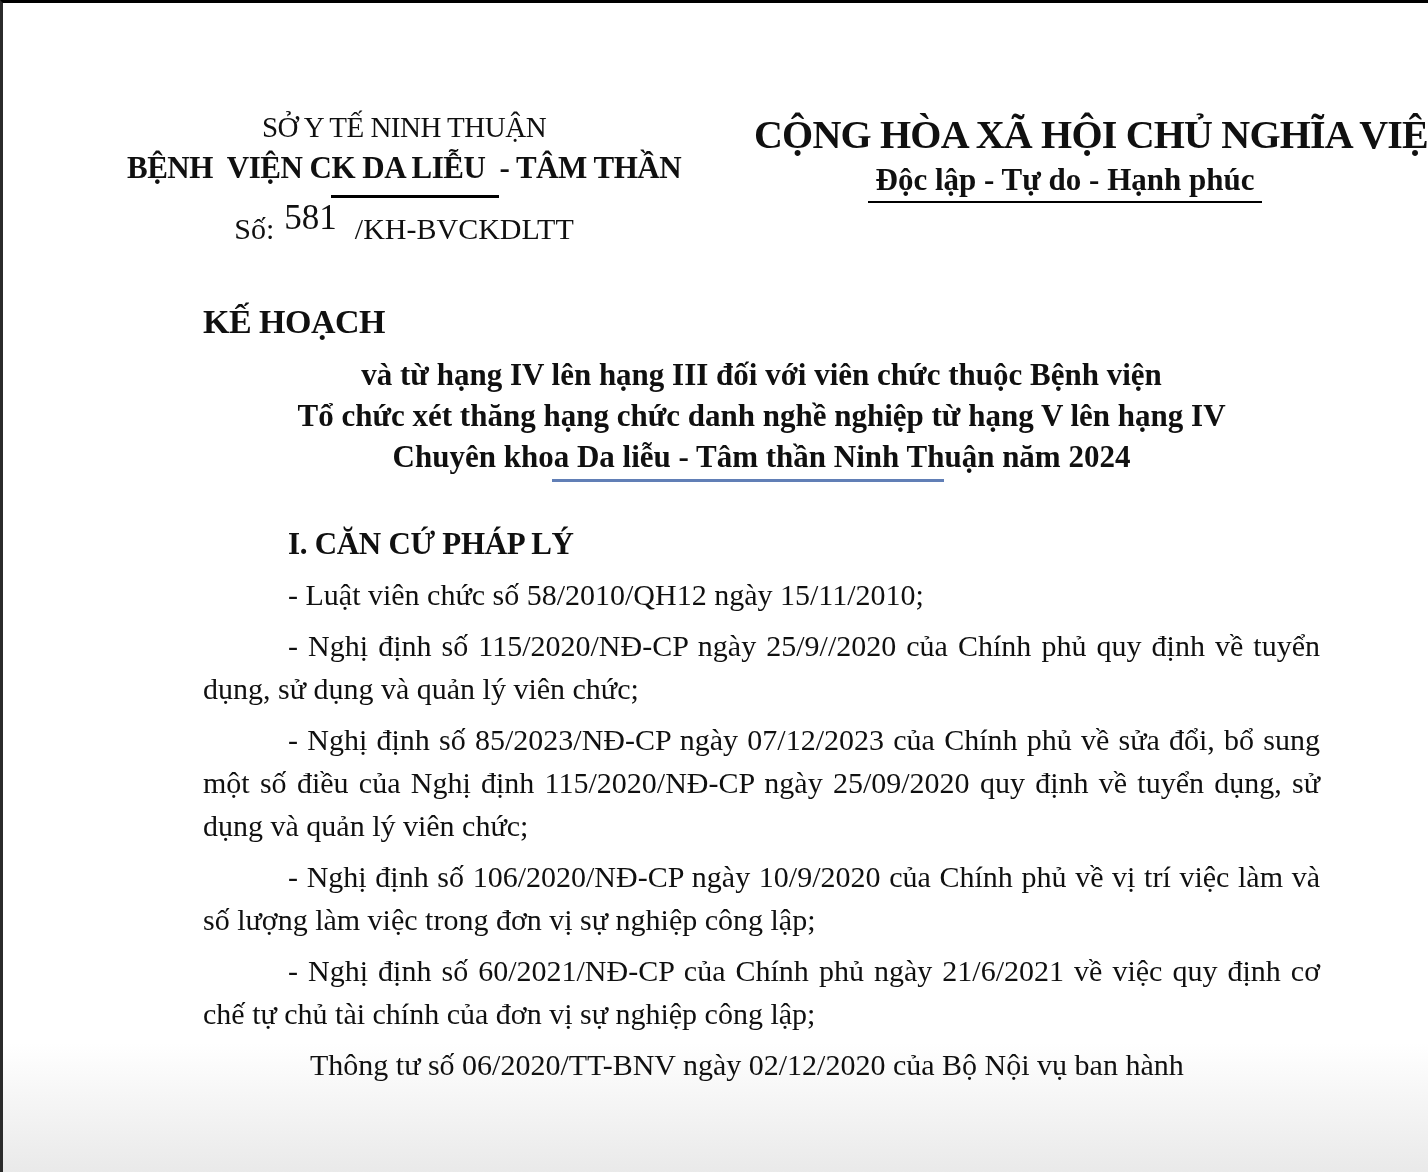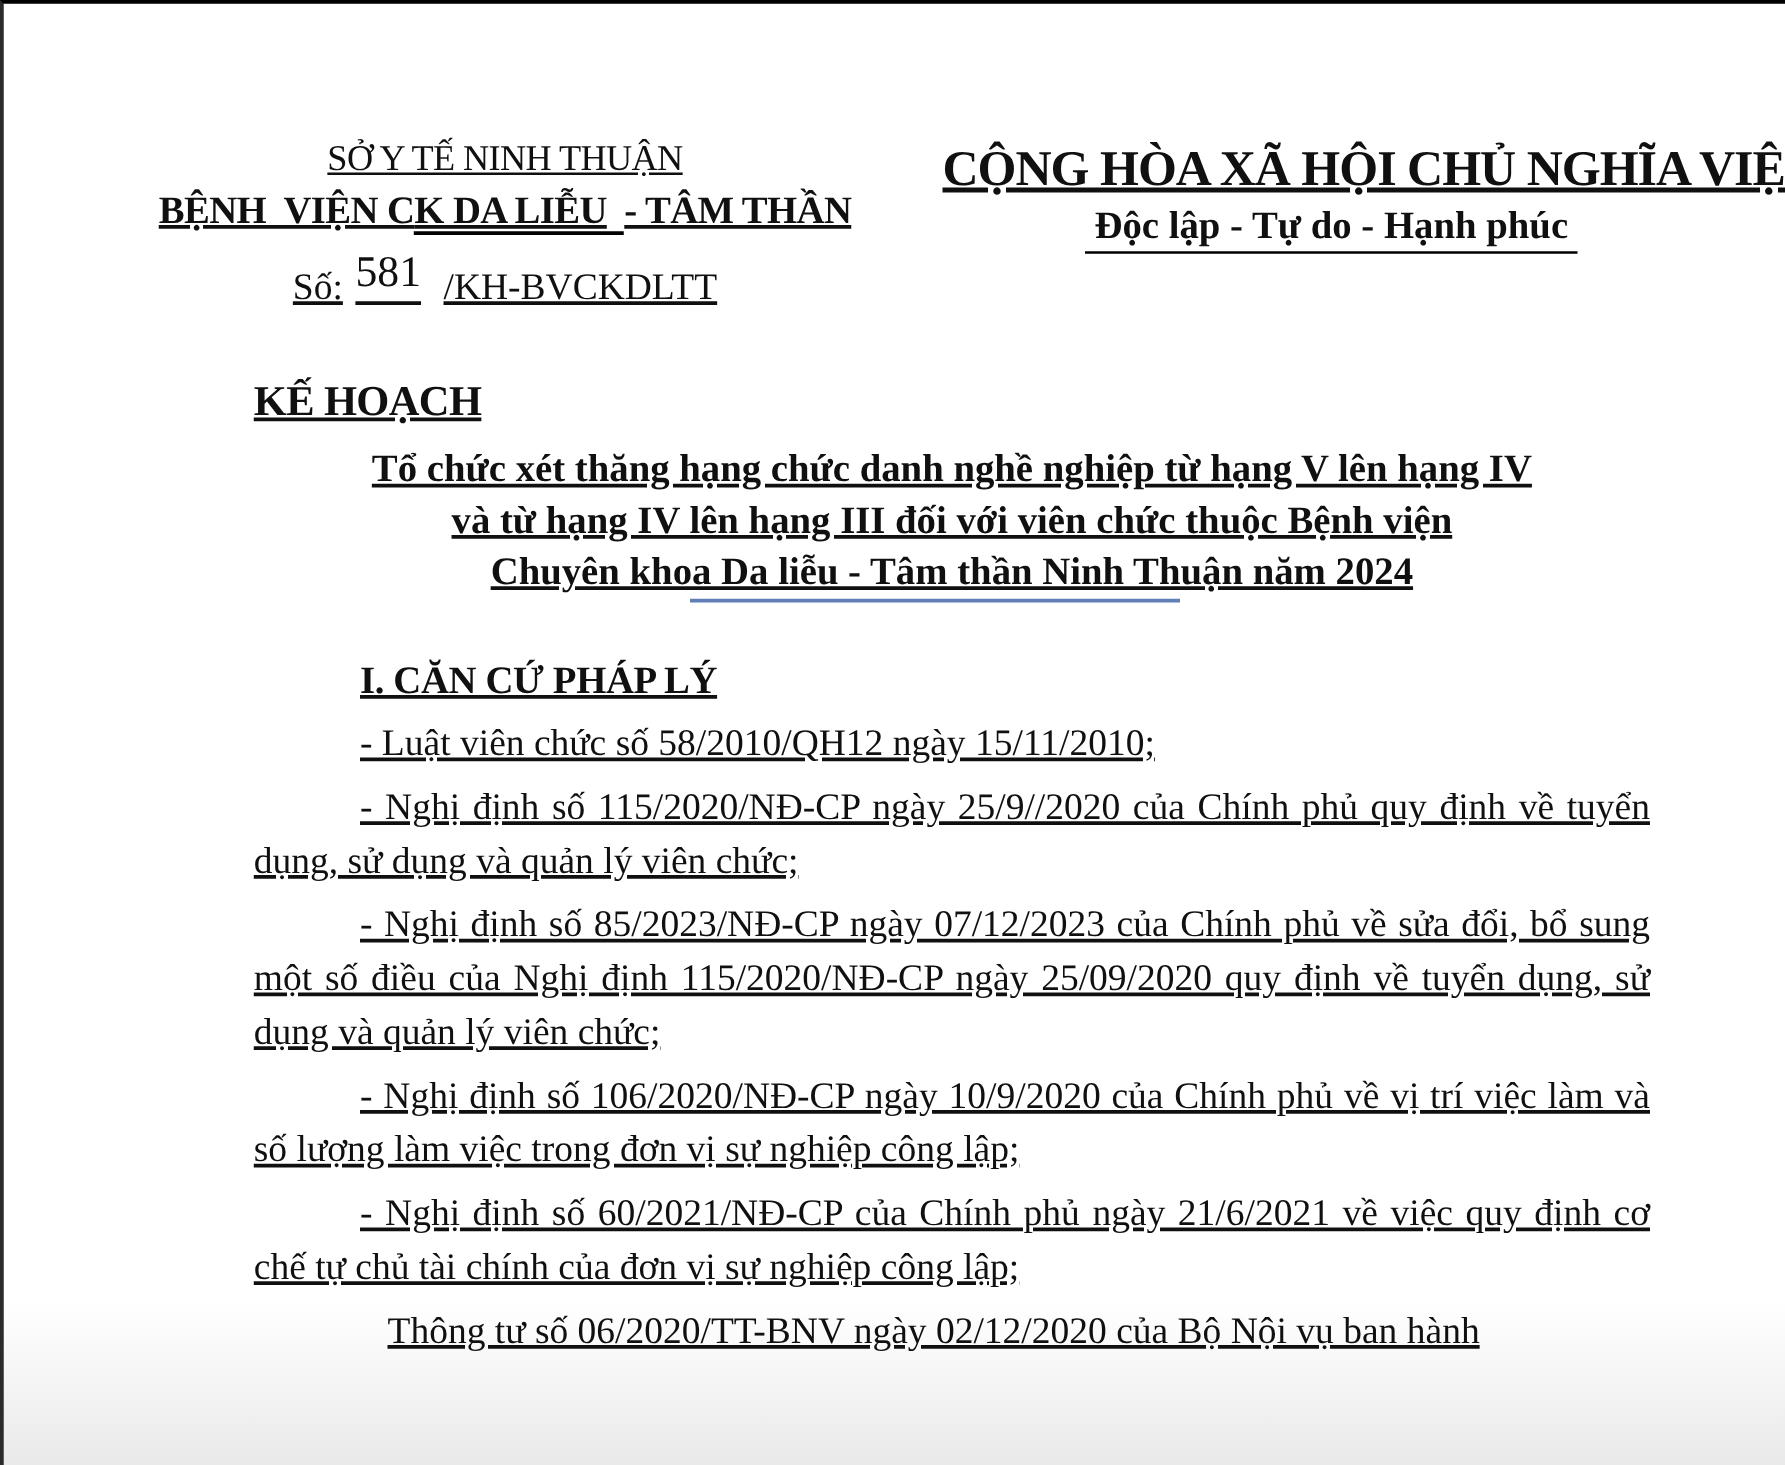--- a/index.html
+++ b/index.html
@@ -7,42 +7,41 @@
     position: relative;
     width: 1428px;
     height: 1172px;
     box-sizing: border-box;
     overflow: hidden;
     background: linear-gradient(to bottom, #ffffff 0px, #ffffff 1040px, #e9e9e9 1172px);
     border-top: 3px solid #000;
     border-left: 3px solid #2b2b2b;
     font-family: "Liberation Serif", "DejaVu Serif", serif;
     color: #101010;
-    text-decoration: underline;
   }
   
   .doc-header { display: flex; margin-top: 108px; }
   .header-left {
     width: 630px;
     margin-left: 86px;
     text-align: center;
   }
   .org-parent {
     font-size: 29px;
     letter-spacing: -0.5px;
     white-space: pre;
   }
   .org-name {
     margin-top: 6px;
     font-size: 31px;
     font-weight: bold;
     letter-spacing: -0.5px;
     white-space: pre;
   }
-  .org-name .u { border-bottom: 3px solid #000; padding-right: 14px; padding-bottom: 0; }
+  .org-name .u { border-bottom: 3px solid #000; padding-right: 14px; padding-bottom: 10px; }
   .doc-number { margin-top: 22px; font-size: 30px; white-space: pre; }
   .doc-number .num {
     position: relative;
     top: -10px;
     margin: 0 18px 0 10px;
     font-size: 35px;
   }
   .header-right {
     width: 622px;
     margin-left: auto;
@@ -130,22 +129,22 @@
       </div>
     </div>
 
   </header>
 
   <main class="doc-main">
 
     <h1 class="doc-title">KẾ HOẠCH</h1>
 
     <div class="doc-subtitle">
+      <div>và từ hạng IV lên hạng III đối với viên chức thuộc Bệnh viện</div>
       <div>Tổ chức xét thăng hạng chức danh nghề nghiệp từ hạng V lên hạng IV</div>
-      <div>và từ hạng IV lên hạng III đối với viên chức thuộc Bệnh viện</div>
       <div>Chuyên khoa Da liễu - Tâm thần Ninh Thuận năm 2024</div>
       <div class="subtitle-rule"></div>
     </div>
 
     <h2 class="section-heading">I. CĂN CỨ PHÁP LÝ</h2>
 
     <div>
       <p class="para">- Luật viên chức số 58/2010/QH12 ngày 15/11/2010;</p>
       <p class="para">- Nghị định số 115/2020/NĐ-CP ngày 25/9//2020 của Chính phủ quy định về tuyển dụng, sử dụng và quản lý viên chức;</p>
       <p class="para">- Nghị định số 85/2023/NĐ-CP ngày 07/12/2023 của Chính phủ về sửa đổi, bổ sung một số điều của Nghị định 115/2020/NĐ-CP ngày 25/09/2020 quy định về tuyển dụng, sử dụng và quản lý viên chức;</p>

